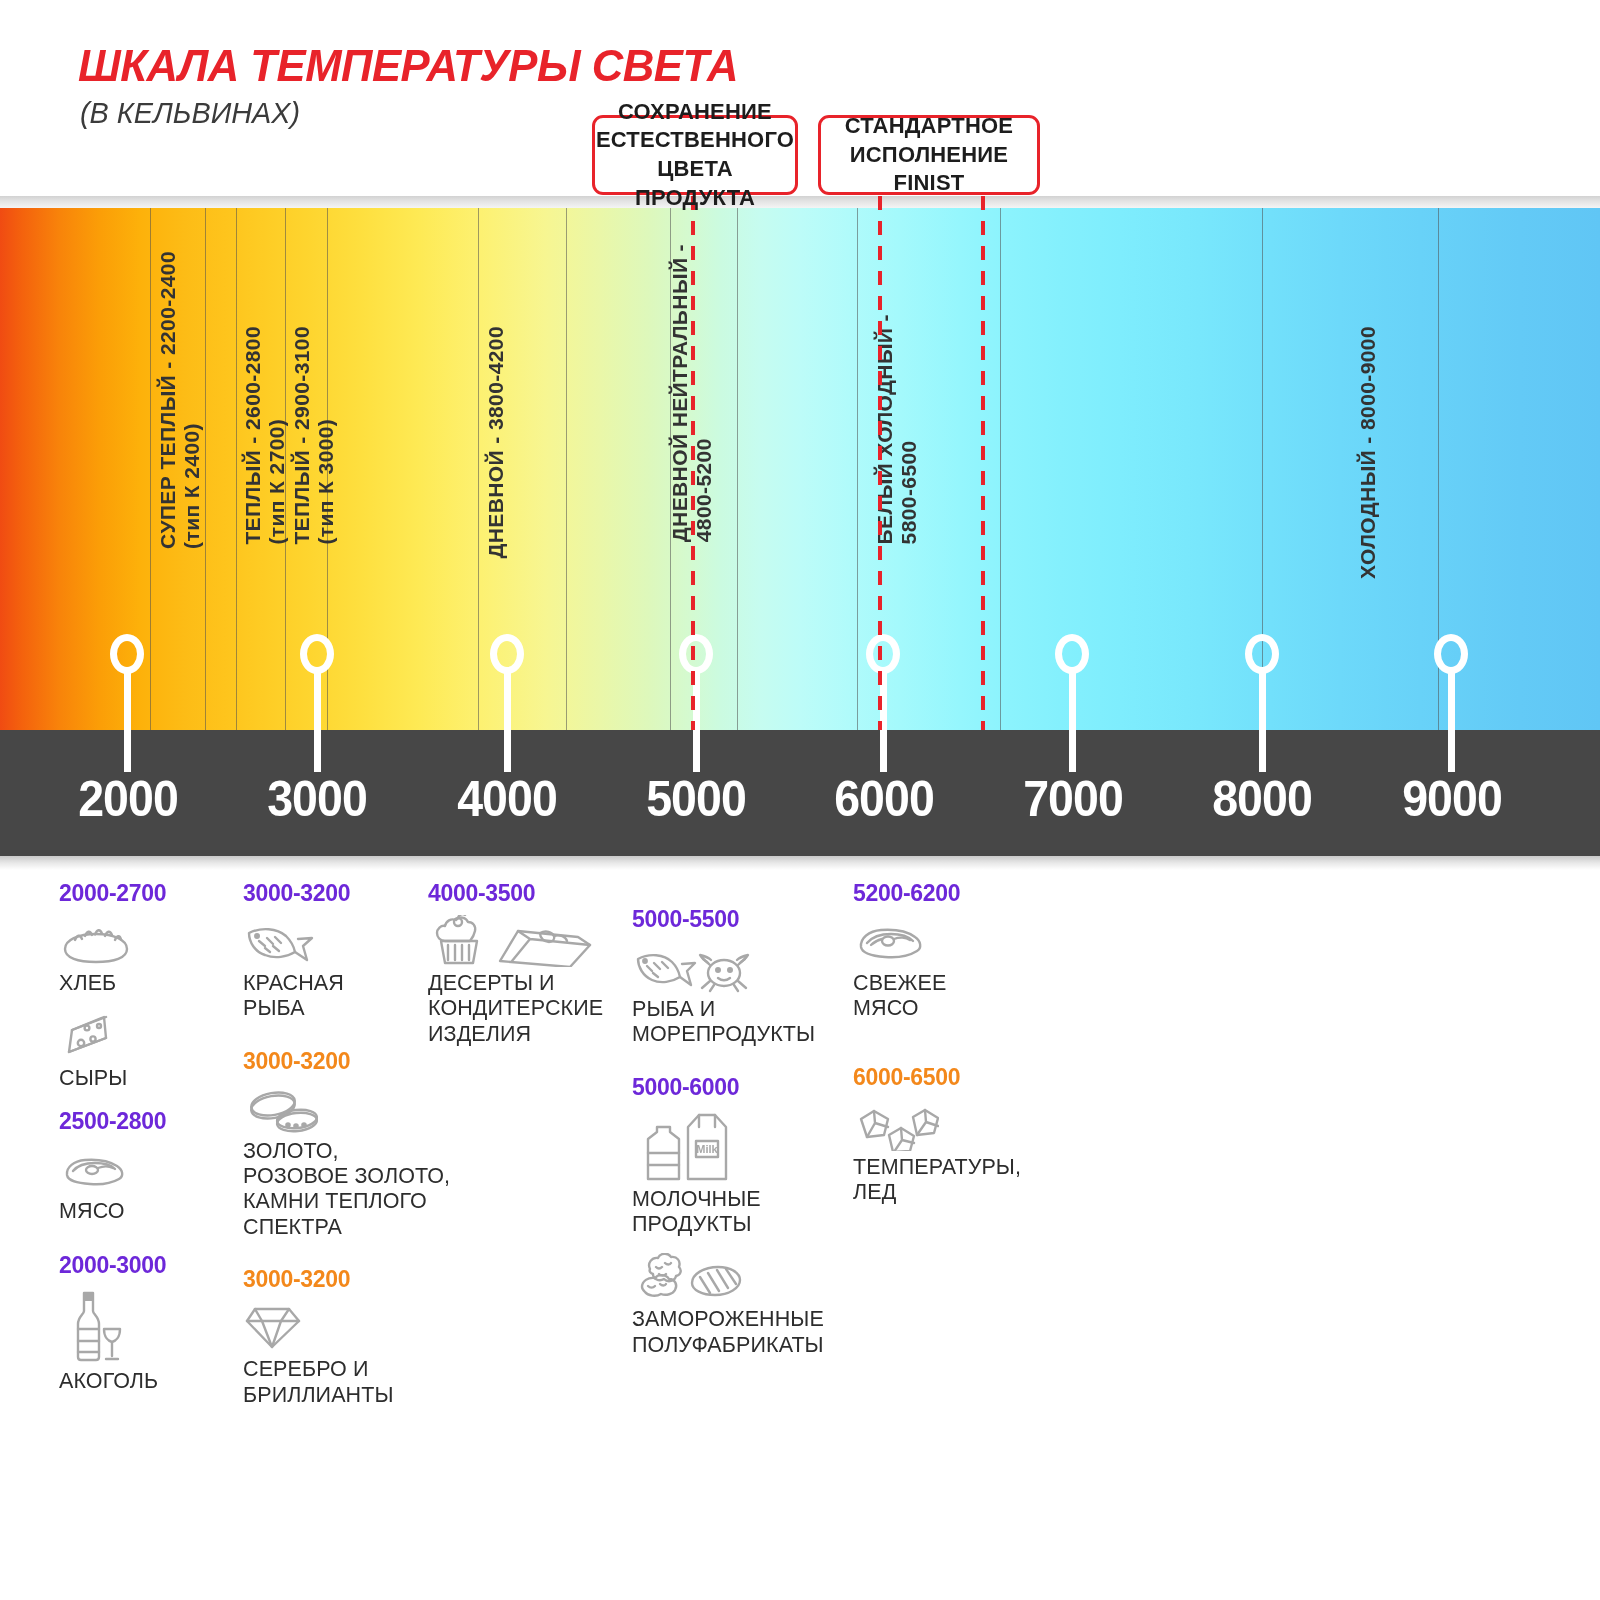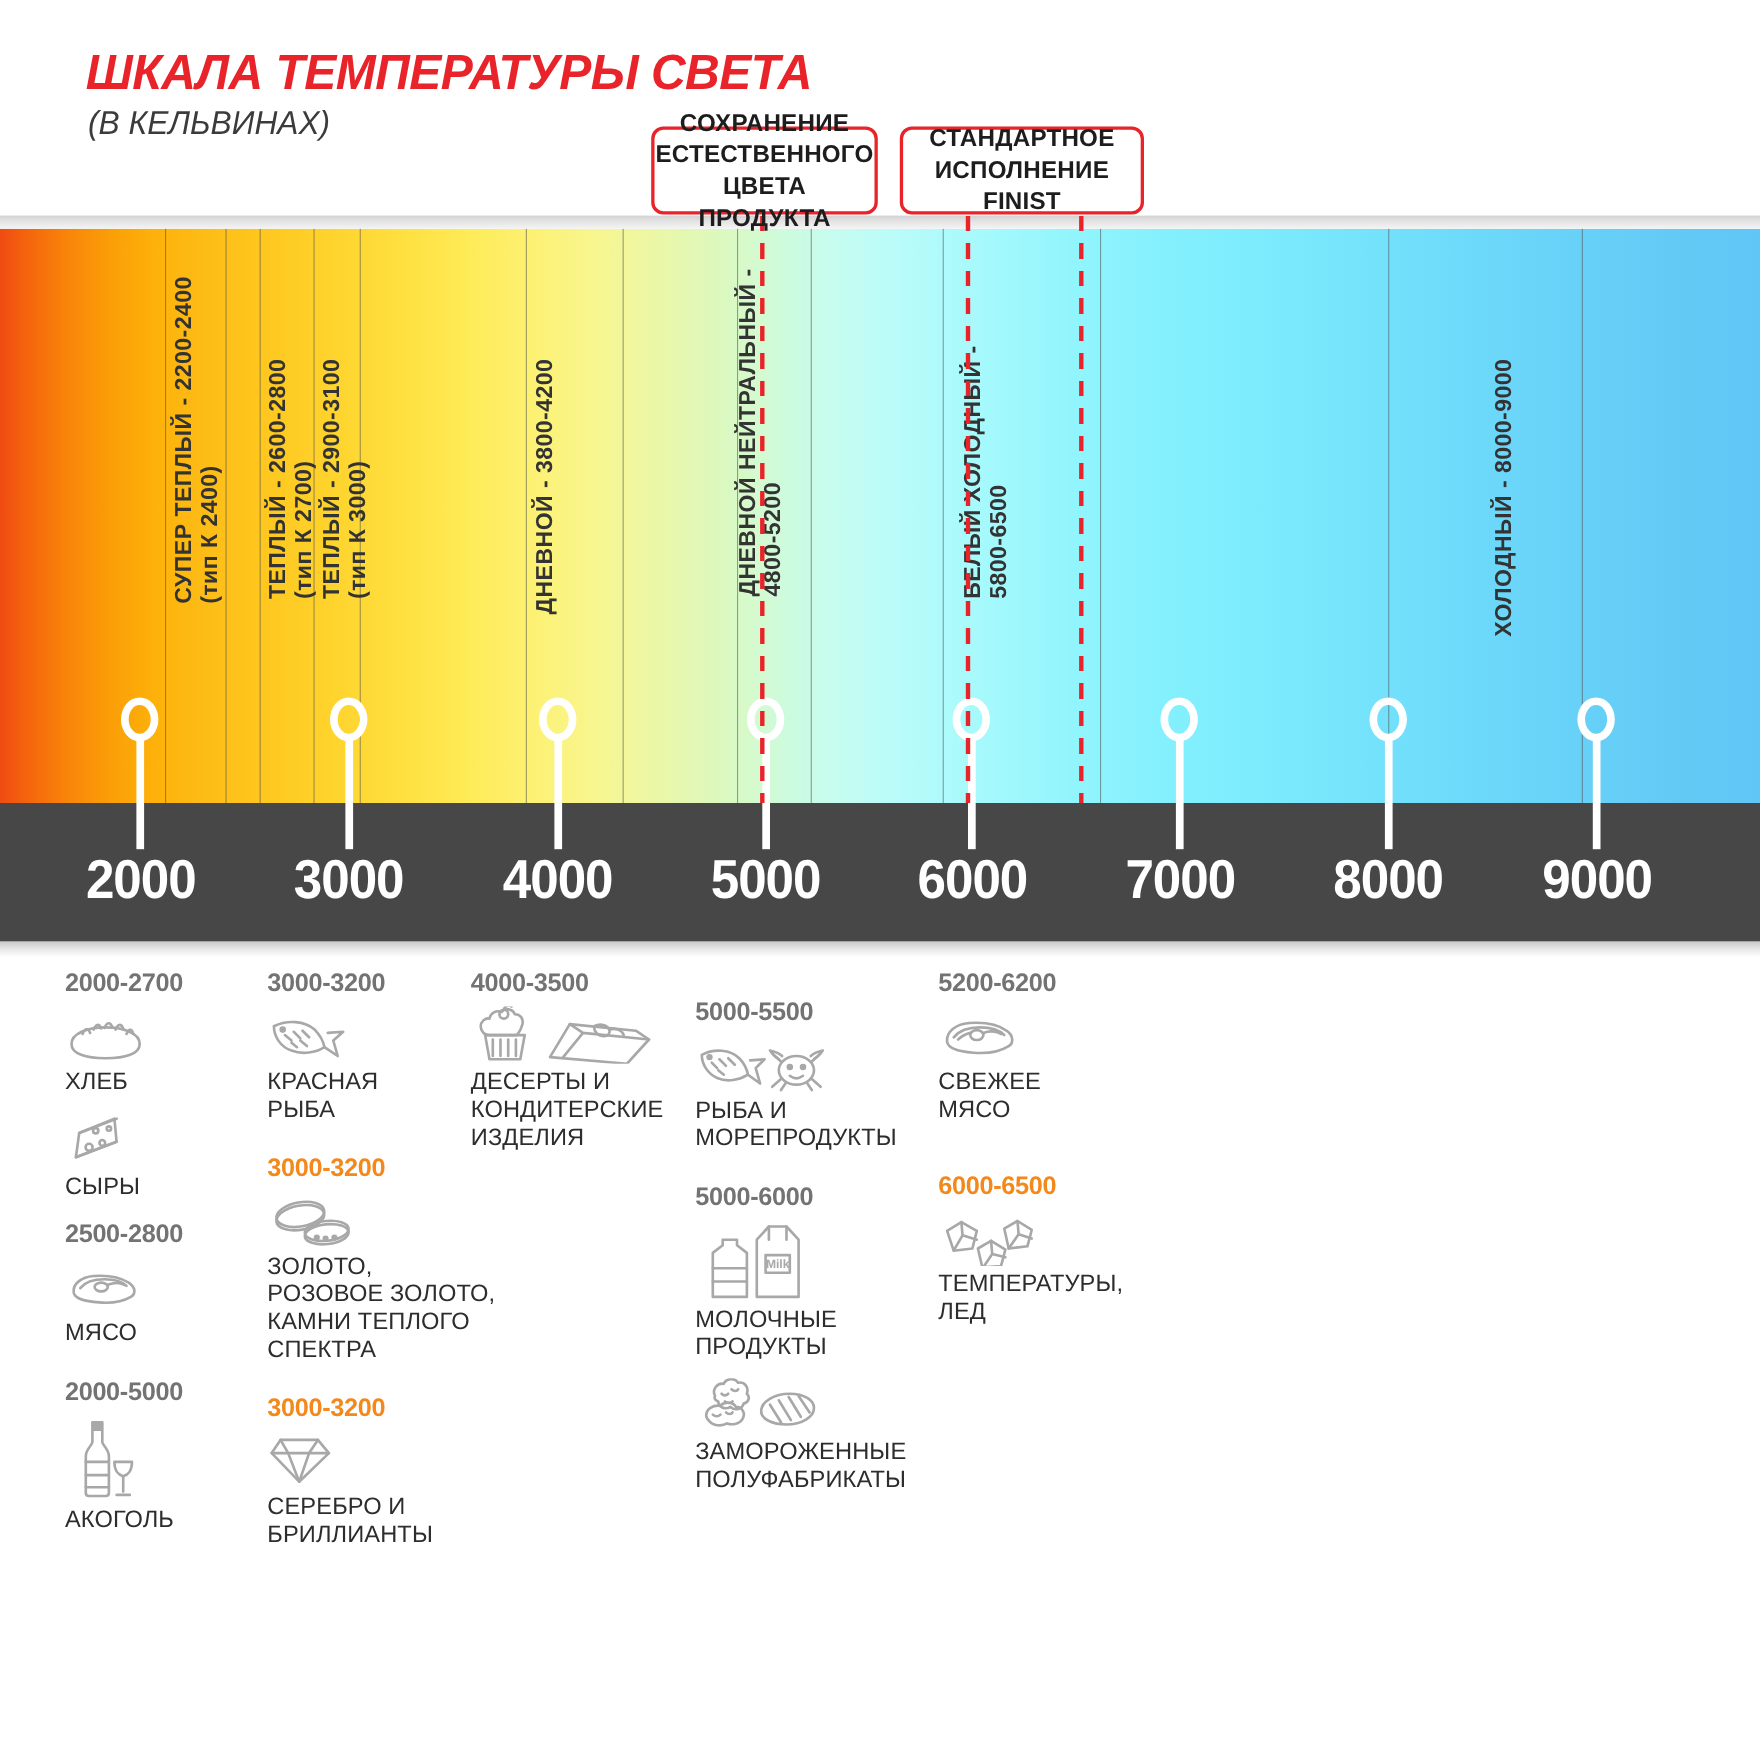--- a/index.html
+++ b/index.html
@@ -142,21 +142,21 @@
 
   
   .legend{position:absolute;left:0;top:880px;width:1600px;height:720px;}
   .lcol{position:absolute;top:0;}
   .group{margin-bottom:4px;}
   .range{
     font-size:23px;font-weight:bold;
     letter-spacing:-0.3px;
     margin-bottom:8px;
   }
-  .range.red{color:#737373;}
+  .range.red{color:#6d28d9;}
   .range.orange{color:#f3881b;}
   .item{margin-bottom:14px;}
   .icon-row{display:flex;align-items:flex-end;gap:4px;height:52px;margin-bottom:4px;}
   .lbl{
     font-size:21.5px;color:#2d2d2d;line-height:1.18;
     letter-spacing:0.1px;white-space:pre-line;
   }
   svg{display:block;}
 </style>
 </head>
@@ -310,21 +310,21 @@
                 <ellipse cx="33" cy="19" rx="6" ry="4"></ellipse>
                 <path d="M39 17c5-2 11-2 15 0"></path>
               </g>
             </svg>
           </div>
           <div class="lbl">МЯСО</div>
         </div>
       </div>
 
       <div class="group" style="margin-top:28px;">
-        <div class="range red">2000-5000</div>
+        <div class="range red">2000-3000</div>
         <div class="item">
           <div class="icon-row" style="height:78px;">
             <svg width="74" height="78" viewBox="0 0 74 78">
               <g fill="none" stroke="#a8a8a8" stroke-width="2.4" stroke-linecap="round" stroke-linejoin="round">
                 <path d="M25 6h9v18c0 3 6 6 6 13v33c0 2-1 3-3 3H22c-2 0-3-1-3-3V37c0-7 6-10 6-13z"></path>
                 <path d="M19 42h21M19 54h21M19 65h21"></path>
                 <path d="M25 6h9v8h-9z" fill="#a8a8a8" stroke="none"></path>
                 <path d="M45 42h16c0 8-4 12-8 13-4-1-8-5-8-13z"></path>
                 <path d="M53 55v14M47 72h12"></path>
               </g>

